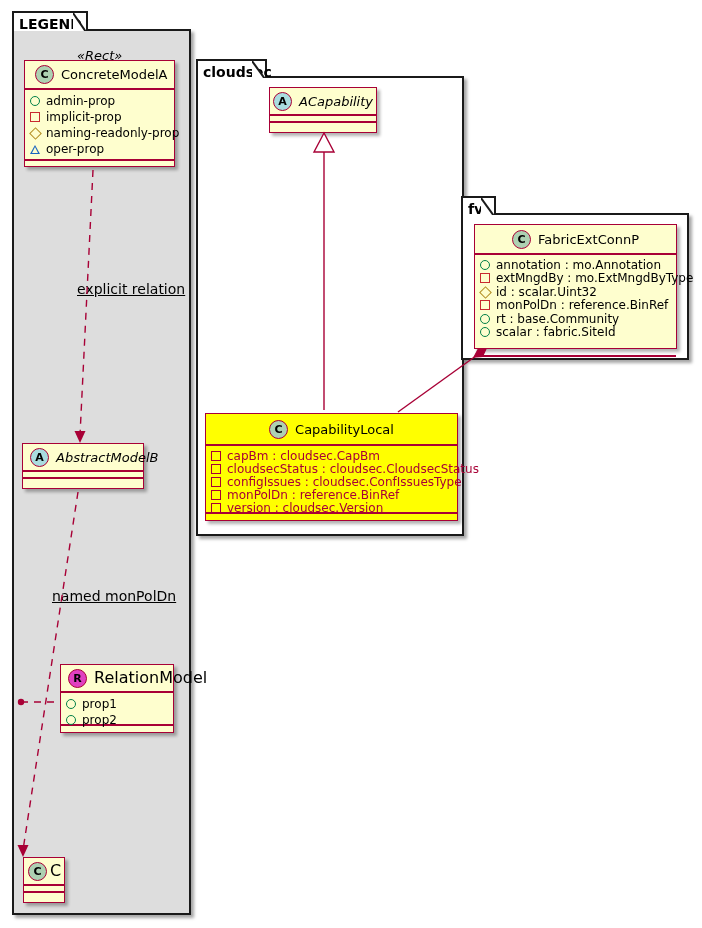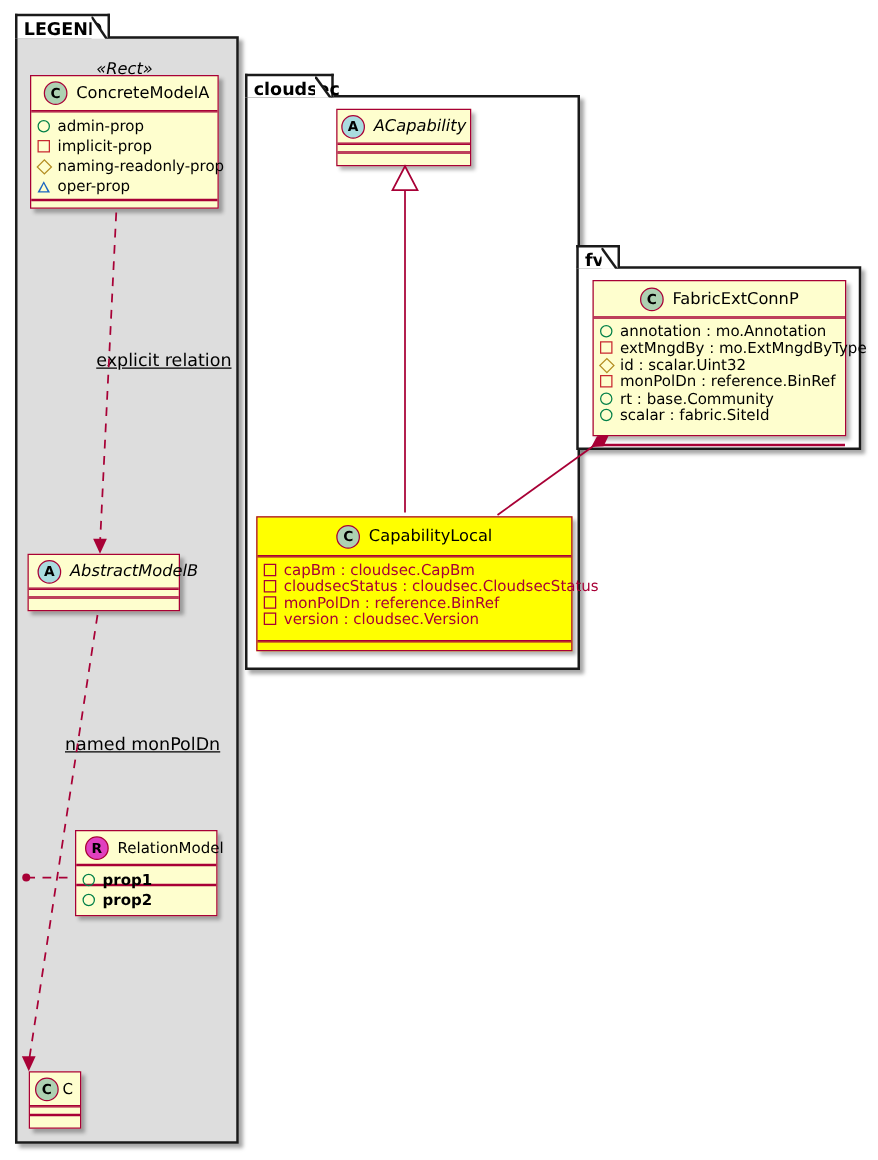--- a/index.html
+++ b/index.html
@@ -78,21 +78,21 @@
   }
   .cls-header.leftish { justify-content: flex-start; }
 
   .cls-name {
     font-size: 13px;
     color: #000000;
     white-space: nowrap;
     line-height: 1;
   }
   .cls-name.abstract { font-style: italic; }
-  .cls-name.tiny { font-size: 12px; }
+  .cls-name.tiny { font-size: 16px; }
   .cls.highlight .cls-name { color: #000000; }
 
   .stereo-circle {
     width: 17px;
     height: 17px;
     border-radius: 50%;
     border: 1px solid #A80036;
     display: flex;
     align-items: center;
     justify-content: center;
@@ -257,21 +257,21 @@
     </div>
     <div class="cls-attrs empty"></div>
     <div class="cls-methods"></div>
   </div>
 
   <div class="cls" style="left:60px; top:664px; width:114px; height:69px;">
     <div class="cls-header leftish" style="padding-left:7px; height:27px;">
       <span class="stereo-circle stereo-R">R</span>
       <span class="cls-name tiny">RelationModel</span>
     </div>
-    <div class="cls-attrs" style="height:16px;font-weight:bold;">
+    <div class="cls-attrs" style="height:33px;">
       <div class="attr-row">
         <span class="vis vis-circle"></span>
         <span class="attr-text">prop1</span>
       </div>
       <div class="attr-row">
         <span class="vis vis-circle"></span>
         <span class="attr-text">prop2</span>
       </div>
     </div>
     <div class="cls-methods"></div>
@@ -318,20 +318,24 @@
       <div class="attr-row" style="height:13px; line-height:13px;">
         <span class="vis vis-square"></span>
         <span class="attr-text">capBm : cloudsec.CapBm</span>
       </div>
       <div class="attr-row" style="height:13px; line-height:13px;">
         <span class="vis vis-square"></span>
         <span class="attr-text">cloudsecStatus : cloudsec.CloudsecStatus</span>
       </div>
       <div class="attr-row" style="height:13px; line-height:13px;">
         <span class="vis vis-square"></span>
+        <span class="attr-text">configIssues : cloudsec.ConfIssuesType</span>
+      </div>
+      <div class="attr-row" style="height:13px; line-height:13px;">
+        <span class="vis vis-square"></span>
         <span class="attr-text">monPolDn : reference.BinRef</span>
       </div>
       <div class="attr-row" style="height:13px; line-height:13px;">
         <span class="vis vis-square"></span>
         <span class="attr-text">version : cloudsec.Version</span>
       </div>
     </div>
     <div class="cls-methods"></div>
   </div>
 

